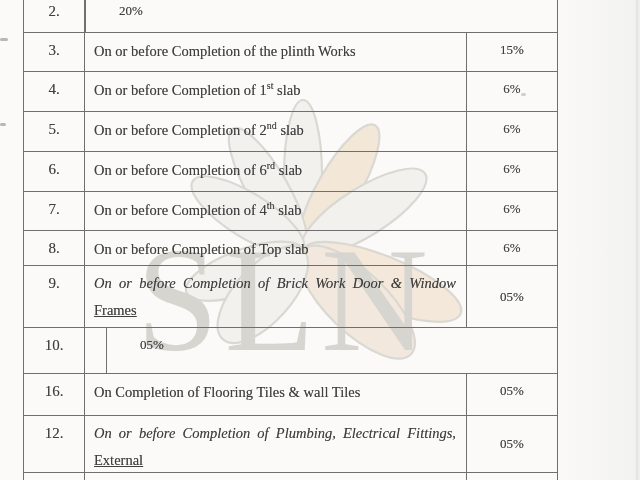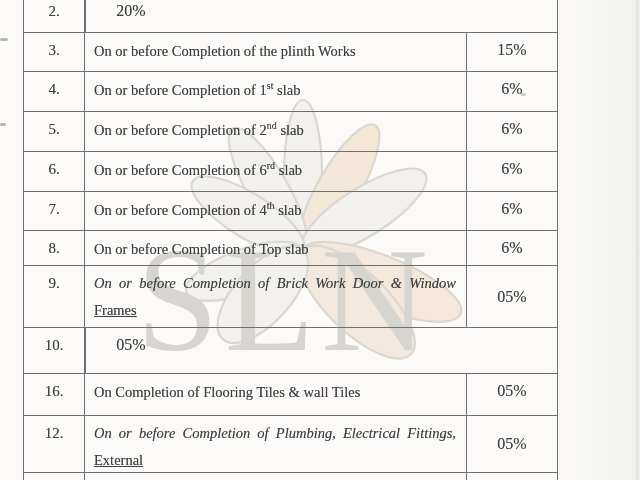--- a/index.html
+++ b/index.html
@@ -25,38 +25,38 @@
   .watermark { position:absolute; left:0; top:0; z-index:0; }
 
   
   .sched-table {
     position:absolute; left:23px; top:0; width:533px; z-index:1;
     border-left:1px solid #6f6f6f; border-right:1px solid #6f6f6f;
   }
   .row { display:flex; box-sizing:border-box; border-bottom:1px solid #6f6f6f; overflow:hidden; background:transparent; }
   .r2  { height:33px; } .r3  { height:39px; } .r4 { height:40px; }
   .r5  { height:40px; } .r6  { height:40px; } .r7 { height:39px; }
-  .r8  { height:35px; } .r9  { height:62px; } .r10 { height:46px; }
+  .r8  { height:35px; } .r9  { height:62px; } .r10 { height:46px;gap:21px; }
   .r11 { height:42px; } .r12 { height:57px; }
   .stub { height:7px; border-bottom:none; }
 
   .cell { box-sizing:border-box; }
   .num {
     width:61px; flex:0 0 61px; border-right:1px solid #6f6f6f;
     text-align:center; font-size:15px; line-height:20px; padding-top:7px;
   }
   .desc {
     flex:1 1 auto; font-size:14.5px; line-height:22px;
     padding:7px 10px 0 9px; text-align:left;
     text-shadow: 0 0 0.5px rgba(63,63,63,0.55);
   }
   .pct {
     width:91px; flex:0 0 91px; border-left:1px solid #6f6f6f;
     display:flex; justify-content:center; align-items:flex-start;
-    padding-top:7px; font-size:16px; line-height:20px;
+    padding-top:7px; font-size:13px; line-height:20px;
   }
   .r2 .num, .r2 .desc { padding-top:1px; }
   .r2 .pct { padding-top:1px; }
 
   .tall .desc { line-height:27px; padding-top:4px; }
   .tall .pct  { align-items:center; padding-top:0; }
 
   .l1 { }
   .tall .l1 { display:block; text-align:justify; text-align-last:justify;font-style:italic; }
   .l2 { display:block;text-decoration:underline; }

